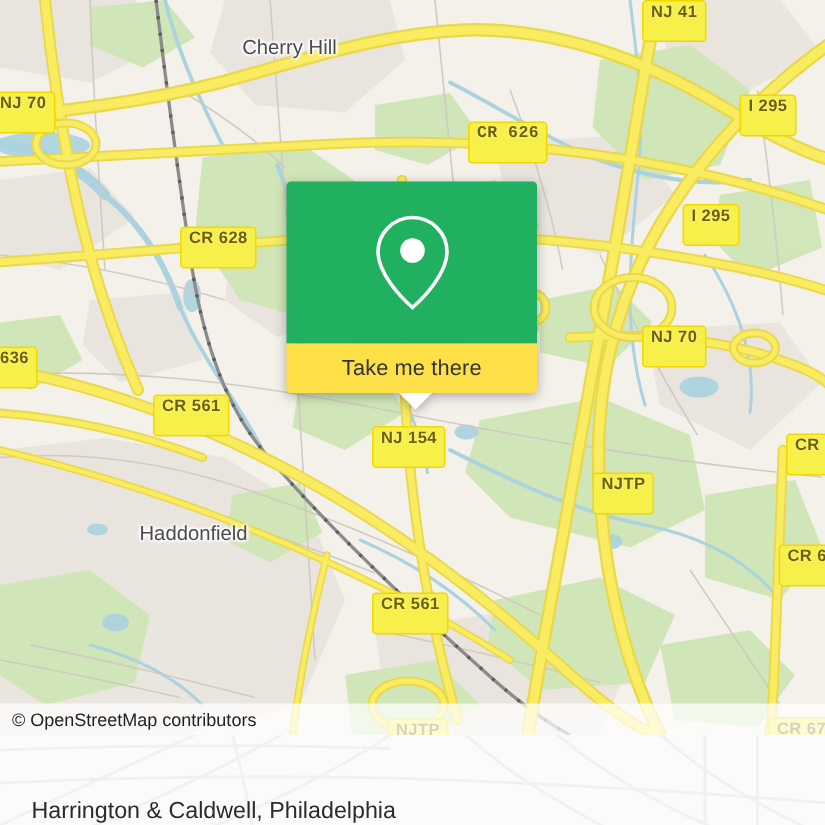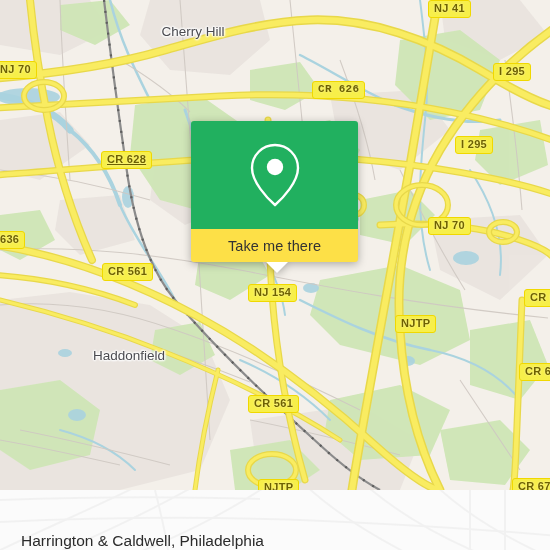--- a/index.html
+++ b/index.html
@@ -20,21 +20,21 @@
   
   .shield{
     position:absolute;
     background:#f7ef4a;
     border:1.6px solid #f0d800;
     border-radius:3px;
     color:#6e6100;
     font-size:11px;
     font-weight:bold;
     letter-spacing:.3px;
-    padding:1px 5px 2px 5px;
+    padding:1px 5px 12px 5px;
     white-space:nowrap;
     line-height:13px;
     text-shadow:0 0 2px rgba(255,255,255,.6);
   }
 
   
   .place{
     position:absolute;
     color:#4b4b50;
     font-size:13.5px;
@@ -293,21 +293,21 @@
 Hill</div>
       <div class="place" style="left: 93px; top: 348px;">Haddonfield</div>
     </div>
 
   <div id="route-shields">
       <div class="shield" style="left: -6px; top: 61px;">NJ 70</div>
       <div class="shield" style="left: 312px; top: 81px; font-family: Liberation Mono, monospace;">CR 626</div>
       <div class="shield" style="left: 428px; top: 0px;">NJ 41</div>
       <div class="shield" style="left: 493px; top: 63px;">I 295</div>
       <div class="shield" style="left: 455px; top: 136px;">I 295</div>
-      <div class="shield" style="left: 101px; top: 151px; text-decoration: underline;">CR 628</div>
+      <div class="shield" style="left: 120px; top: 151px;">CR 628</div>
       <div class="shield" style="left: -6px; top: 231px;">636</div>
       <div class="shield" style="left: 428px; top: 217px;">NJ 70</div>
       <div class="shield" style="left: 102px; top: 263px;">CR 561</div>
       <div class="shield" style="left: 248px; top: 284px; text-align: right;">NJ 154</div>
       <div class="shield" style="left: 524px; top: 289px;">CR 6</div>
       <div class="shield" style="left: 395px; top: 315px;">NJTP</div>
       <div class="shield" style="left: 248px; top: 395px;">CR 561</div>
       <div class="shield" style="left: 519px; top: 363px;">CR 67</div>
       <div class="shield" style="left: 258px; top: 479px;">NJTP</div>
       <div class="shield" style="left: 512px; top: 478px;">CR 673</div>
@@ -319,20 +319,23 @@
         <path d="M27 3 C 14.3 3 4 13.3 4 26 C 4 40 19 56 27 63 C 35 56 50 40 50 26 C 50 13.3 39.7 3 27 3 Z" fill="none" stroke="#ffffff" stroke-width="2.4"></path>
         <circle cx="27" cy="25" r="8.2" fill="#ffffff"></circle>
       </svg>
     </div>
     <div id="popup-white">
       <span id="popup-label">Take me there</span>
     </div>
     <div id="popup-tail"></div>
   </div>
 
+  <div id="attribution">
+    <span id="attr-text">© OpenStreetMap contributors</span>
+  </div>
 </div>
 
 <div id="footer">
   <svg id="footer-bg" width="550" height="60" viewBox="0 0 550 60">
     <g stroke="#e9e9e9" fill="none" stroke-width="2">
       <path d="M-20 70 C 40 40, 90 20, 150 -10"></path>
       <path d="M40 70 C 100 45, 150 22, 205 -10"></path>
       <path d="M120 70 C 175 48, 225 25, 275 -10"></path>
       <path d="M300 -10 C 330 20, 370 45, 420 70"></path>
       <path d="M360 -10 C 395 22, 440 48, 495 70"></path>

